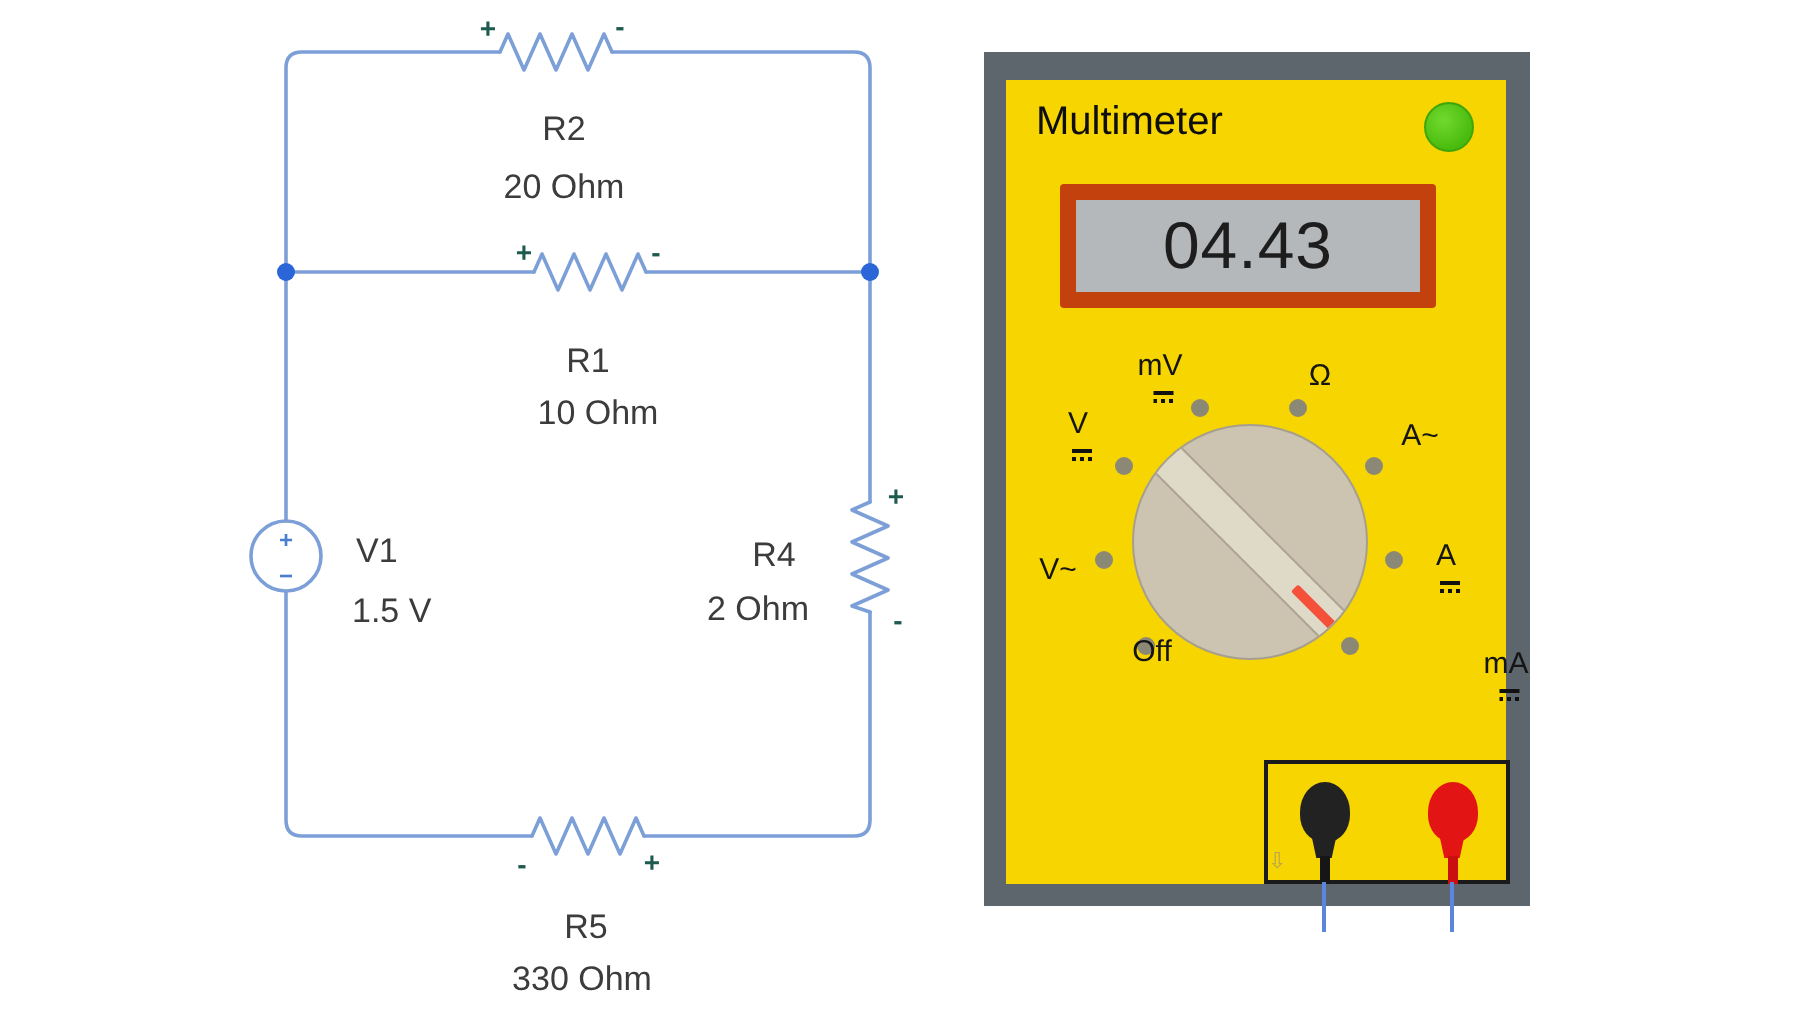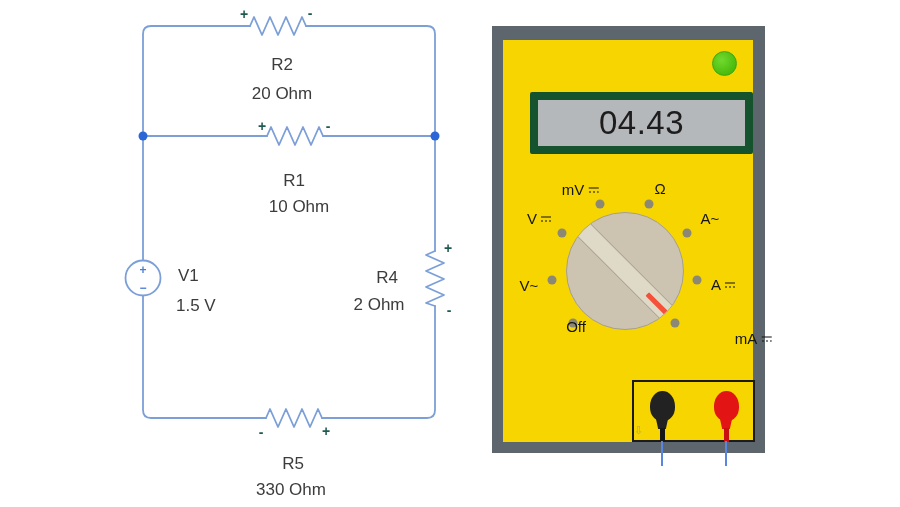--- a/index.html
+++ b/index.html
@@ -11,37 +11,37 @@
   .clabel{font-family:"Liberation Sans",sans-serif;font-size:17px;fill:#3C3C3C;}
   .cpol{font-family:"Liberation Sans",sans-serif;font-size:14px;font-weight:bold;fill:#1E5B4F;}
   .vpol{font-family:"Liberation Sans",sans-serif;font-size:12px;font-weight:bold;fill:#4A7FD0;}
 
   
   .meter-frame{position:absolute;left:492px;top:26px;width:273px;height:427px;background:#5C666C;}
   .meter-body{position:absolute;left:503px;top:40px;width:250px;height:402px;background:#F6D500;}
   .meter-title{position:absolute;left:518px;top:50px;font-size:20px;color:#0E0E0E;}
   .led{position:absolute;left:712px;top:51px;width:25px;height:25px;border-radius:50%;
        background:radial-gradient(circle at 38% 35%, #72D92E, #48BB0C 72%);border:1px solid #3FA60A;box-sizing:border-box;}
-  .display{position:absolute;left:530px;top:92px;width:223px;height:62px;background:#14532d;border-radius:2px;}
+  .display{position:absolute;left:530px;top:92px;width:188px;height:62px;background:#c2410c;border-radius:2px;}
   .screen{position:absolute;left:8px;top:8px;right:8px;bottom:8px;background:#B5B8BA;
           display:flex;align-items:center;justify-content:center;}
   .screen span{font-size:33px;color:#1D1D1D;letter-spacing:.5px;}
 
   .knob{position:absolute;left:566px;top:212px;width:118px;height:118px;border-radius:50%;
         background:#CCC4B1;border:1.5px solid #A79F8D;box-sizing:border-box;overflow:hidden;}
   .knob-handle{position:absolute;left:50%;top:50%;width:140px;height:19px;
         transform:translate(-50%,-50%) rotate(45deg);background:#DFD9C7;border:1px solid #ABA391;
         border-radius:3px;box-sizing:border-box;}
   .knob-pointer{position:absolute;right:10px;top:50%;transform:translateY(-50%);
         width:27px;height:5px;background:#F4503A;border-radius:1px;}
 
   .dial-dot{position:absolute;width:9px;height:9px;border-radius:50%;background:#8C8876;
         transform:translate(-50%,-50%);}
   .dial-label{position:absolute;transform:translate(-50%,-50%);display:flex;align-items:center;
-        font-size:15px;color:#151515;white-space:nowrap;}
+        font-size:15px;color:#151515;white-space:nowrap;flex-direction:column;}
   .dc-sym{display:inline-block;width:10px;height:9px;margin-left:4px;margin-top:3px;position:relative;}
   .dc-sym::before{content:"";position:absolute;left:0;top:1px;width:10px;height:1.8px;background:#111;}
   .dc-sym::after{content:"";position:absolute;left:0;top:5px;width:10px;height:1.8px;
         background:repeating-linear-gradient(90deg,#111 0 2px,transparent 2px 4px);}
   .dot-0{left:600px;top:204px;} .dot-1{left:649px;top:204px;}
   .dot-2{left:562px;top:233px;} .dot-3{left:687px;top:233px;}
   .dot-4{left:552px;top:280px;} .dot-5{left:697px;top:280px;}
   .dot-6{left:573px;top:323px;} .dot-7{left:675px;top:323px;}
   .pos-0{left:580px;top:189px;} .pos-1{left:660px;top:188px;}
   .pos-2{left:539px;top:218px;} .pos-3{left:710px;top:218px;}
@@ -98,20 +98,21 @@
     <text class="clabel" x="178" y="281">V1</text>
     <text class="clabel" x="176" y="311">1.5 V</text>
     <text class="clabel" text-anchor="middle" x="387" y="283">R4</text>
     <text class="clabel" text-anchor="middle" x="379" y="310">2 Ohm</text>
     <text class="clabel" text-anchor="middle" x="293" y="469">R5</text>
     <text class="clabel" text-anchor="middle" x="291" y="495">330 Ohm</text>
   </svg>
 
   <div class="meter-frame"></div>
   <div class="meter-body"></div>
+  <div class="meter-title">Multimeter</div>
   <div class="led"></div>
 
   <div class="display">
     <div class="screen">
       <span>04.43</span>
     </div>
   </div>
 
   <div id="dial-area">
     <div class="knob">

